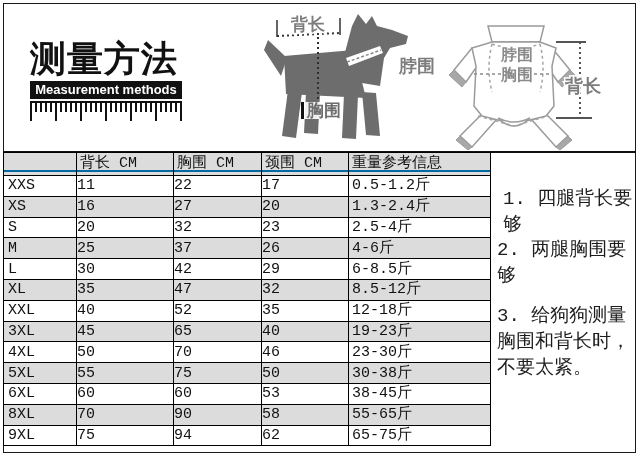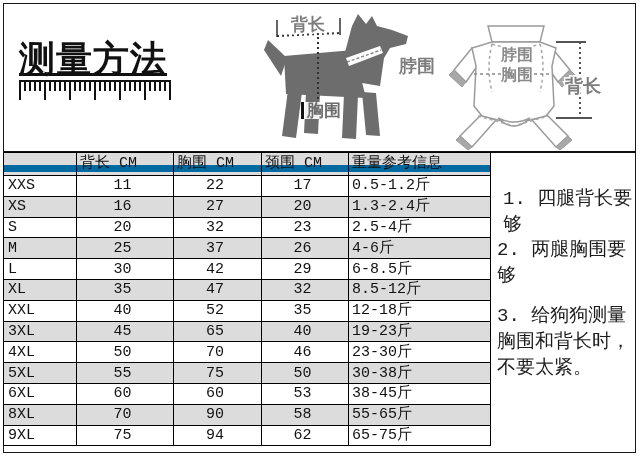--- a/index.html
+++ b/index.html
@@ -5,21 +5,21 @@
   html,body{margin:0;padding:0;}
   body{
     width:640px;height:460px;position:relative;background:#fff;
     font-family:"Liberation Mono","DejaVu Sans Mono",monospace;
     color:#111;overflow:hidden;
   }
   .frame{position:absolute;left:3px;top:3px;width:631px;height:448px;border:1px solid #1a1a1a;}
   .section-divider{position:absolute;left:3px;top:151px;width:633px;height:2px;background:#111;}
 
   
-  .logo{position:absolute;left:19px;top:40px;width:154px;text-decoration:underline;}
+  .logo{position:absolute;left:30px;top:40px;width:154px;}
   .logo-cn{
     font-family:"Liberation Sans","DejaVu Sans",sans-serif;font-weight:900;
     font-size:36px;line-height:38px;letter-spacing:1px;color:#111;white-space:nowrap;
   }
   .logo-band{
     margin-top:3px;background:#111;color:#fff;text-align:center;
     font-family:"Liberation Sans","DejaVu Sans",sans-serif;font-weight:700;
     font-size:13px;line-height:18px;height:18px;width:152px;
   }
   .ruler{
@@ -38,45 +38,46 @@
 
   
   table{
     position:absolute;left:3px;top:152px;border-collapse:collapse;table-layout:fixed;
     background:#fff;font-size:15px;
   }
   th,td{border:1px solid #000;padding:0;line-height:1;white-space:nowrap;overflow:hidden;}
   thead th{
     background:#dcdcdc;height:22px;font-weight:normal;text-align:left;vertical-align:top;
   }
-  .hu{display:block;height:19px;box-sizing:border-box;border-bottom:7px solid #0369a1;
+  .hu{display:block;height:19px;box-sizing:border-box;border-bottom:2px solid #0369a1;
       padding:3px 0 0 3px;font-size:15px;}
   tbody td{height:19.8px;}
   tbody tr:nth-child(even){background:#dcdcdc;}
   td.c-size{padding-left:4px;margin-top:32px;}
-  td.c-num{text-align:center;padding-right:5px;}
+  td.c-num{text-align:left;padding-right:5px;}
   td.c-weight{padding-left:3px;}
 
   
   .note{
     position:absolute;font-size:19px;line-height:26px;color:#1c1c1c;
     font-family:"Liberation Mono","DejaVu Sans Mono",monospace;
   }
   .note-1{left:503px;top:186px;width:148px;}
   .note-2{left:497px;top:237px;width:148px;}
   .note-3{left:497px;top:303px;width:140px;}
 </style>
 </head>
 <body>
 
 <div class="frame"></div>
 <div class="section-divider"></div>
 
 <div class="logo">
   <div class="logo-cn">测量方法</div>
+  <div class="logo-band">Measurement methods</div>
   <div class="ruler"></div>
 </div>
 
 <svg class="dog-svg" width="207" height="140" viewBox="0 0 207 140">
   <g fill="#6d6d6d" stroke="none">
 
     <polygon points="22,34 41,52 35,70 18,44"></polygon>
 
     <polygon points="38,50 108,44 120,92 40,88"></polygon>
 

